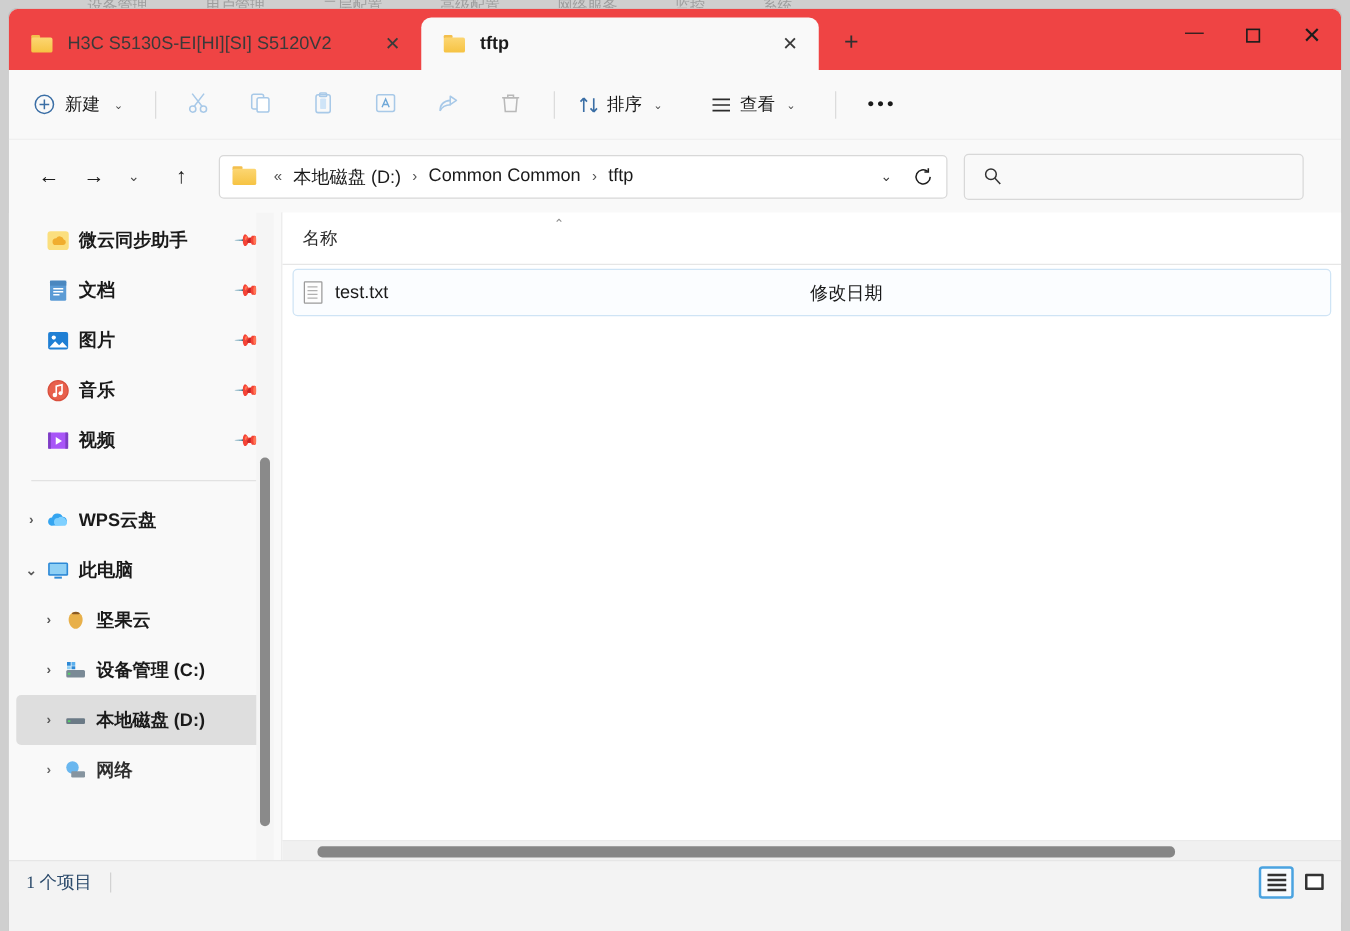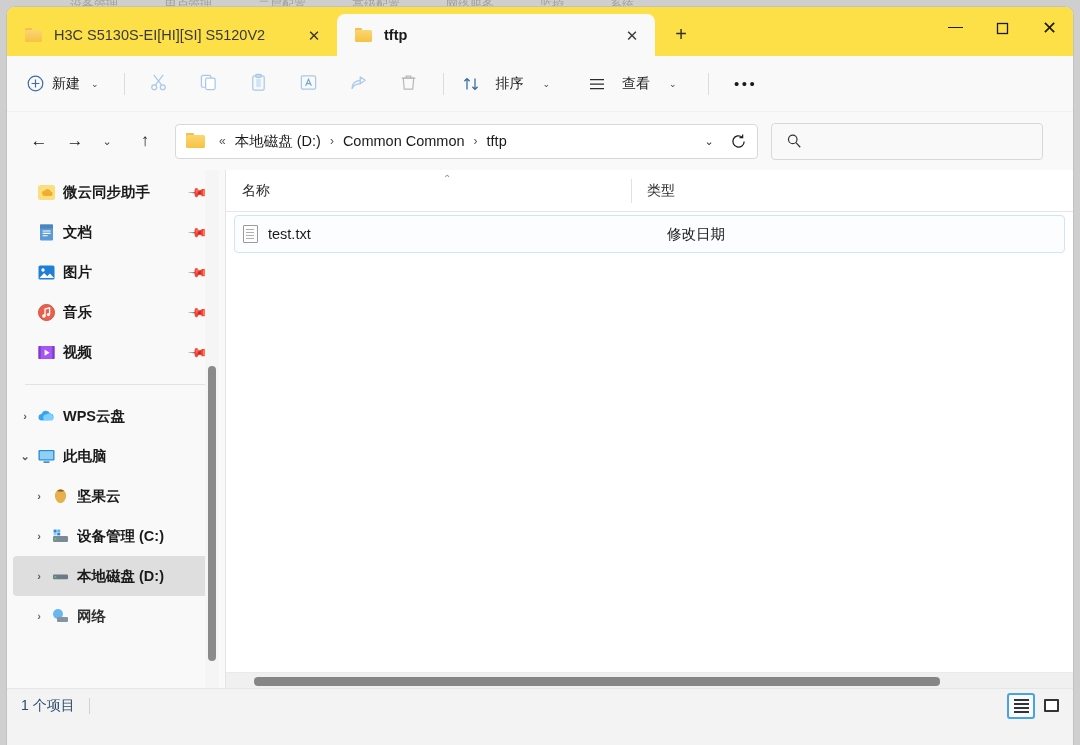--- a/index.html
+++ b/index.html
@@ -31,21 +31,21 @@
     border-radius: 9px 9px 0 0;
     overflow: hidden;
     border: 1px solid #c2c2c2;
     border-bottom: none;
   }
 
   
   .titlebar {
     position: relative;
     height: 49px;
-    background: #fde047;
+    background: #ef4444;
     display: flex;
     align-items: flex-end;
   }
   .tabs { display: flex; align-items: flex-end; height: 49px; }
   .tab {
     position: relative;
     display: flex; align-items: center;
     height: 42px;
     padding: 0 10px 0 18px;
     border-radius: 8px 8px 0 0;
@@ -103,21 +103,21 @@
 
   
   .cmdbar {
     height: 56px; background: #f9f9f9;
     display: flex; align-items: center;
     padding: 0 12px;
     gap: 0px;
     border-bottom: 1px solid #f0f0f0;
   }
   .cb-item {
-    display: flex; align-items: center; gap: 16px;
+    display: flex; align-items: center; gap: 6px;
     height: 36px; padding: 0 9px;
     border-radius: 5px;
     font-size: 14px; color: #1b1b1b;
     white-space: nowrap;
   }
   .cb-new { padding: 0 10px 0 8px; gap: 8px; margin-right: 6px; }
   .cb-icon { display: flex; align-items: center; justify-content: center; }
   .cb-chev { font-size: 9px; color: #444; margin-left: 3px; }
   .cb-sep { width: 1px; height: 22px; background: #dcdcdc; margin: 0 9px; }
   .cb-icononly { width: 40px; justify-content: center; padding: 0; margin: 0 5px; }
@@ -226,21 +226,21 @@
     position: absolute; left: 217px; top: 3px;
     font-size: 10px; color: #8e8e8e;
   }
   .rows { flex: 1; }
   .filerow {
     display: flex; align-items: center; height: 38px;
     font-size: 14.5px; color: #1a1a1a;
     margin: 3px 8px 0 8px;
     border-radius: 4px;
   }
-  .filerow.selected { background: #fbfdff; border: 1px solid #cfe4f5; gap: 19px; }
+  .filerow.selected { background: #fbfdff; border: 1px solid #cfe4f5; }
   .fr-cell { padding-left: 8px; display: flex; align-items: center; gap: 10px; }
   .fr-name { width: 397px; }
   .fr-date { width: 225px; padding-left: 16px; }
   .fr-type { width: 210px; padding-left: 16px; }
   .txt-icon {
     width: 15px; height: 18px; flex: 0 0 auto;
     background: #fdfdfd; border: 1px solid #9a9a9a;
     position: relative; border-radius: 1px;
   }
   .txt-icon::before {
@@ -256,20 +256,21 @@
     position: absolute; left: 28px; top: 4px; width: 686px; height: 9px;
     background: #868686; border-radius: 4px;
   }
 
   
   .statusbar {
     height: 34px; background: #f3f3f3;
     display: flex; align-items: center;
     padding: 0 8px 0 14px;
     border-top: 1px solid #e6e6e6;
+    font-family: Liberation Serif, serif;
   }
   .status-text { font-size: 14px; color: #2b4a6b; }
   .status-sep { width: 1px; height: 16px; background: #d2d2d2; margin-left: 14px; }
   .view-toggles { margin-left: auto; display: flex; gap: 2px; }
   .vt {
     width: 28px; height: 26px; display: flex; align-items: center; justify-content: center;
     border-radius: 3px;
   }
   .vt.active { border: 2px solid #4aa3e0; background: #f7fbfe; }
   .vt-lines { width: 15px; display: flex; flex-direction: column; gap: 2px; }
@@ -609,23 +610,20 @@
       </div>
     </div>
 
     <div class="pane-divider"></div>
 
     <div class="filepane">
       <div class="col-headers">
         <div class="col col-name">
           <span>名称</span>
         </div>
-        <div class="col col-type">
-          <span>类型</span>
-        </div>
         <span class="sort-indicator">⌃</span>
       </div>
 
       <div class="rows">
         <div class="filerow selected">
           <div class="fr-cell fr-name">
             <span class="txt-icon"></span>
             <span>test.txt</span>
           </div>
           <div class="fr-cell fr-type">修改日期</div>

